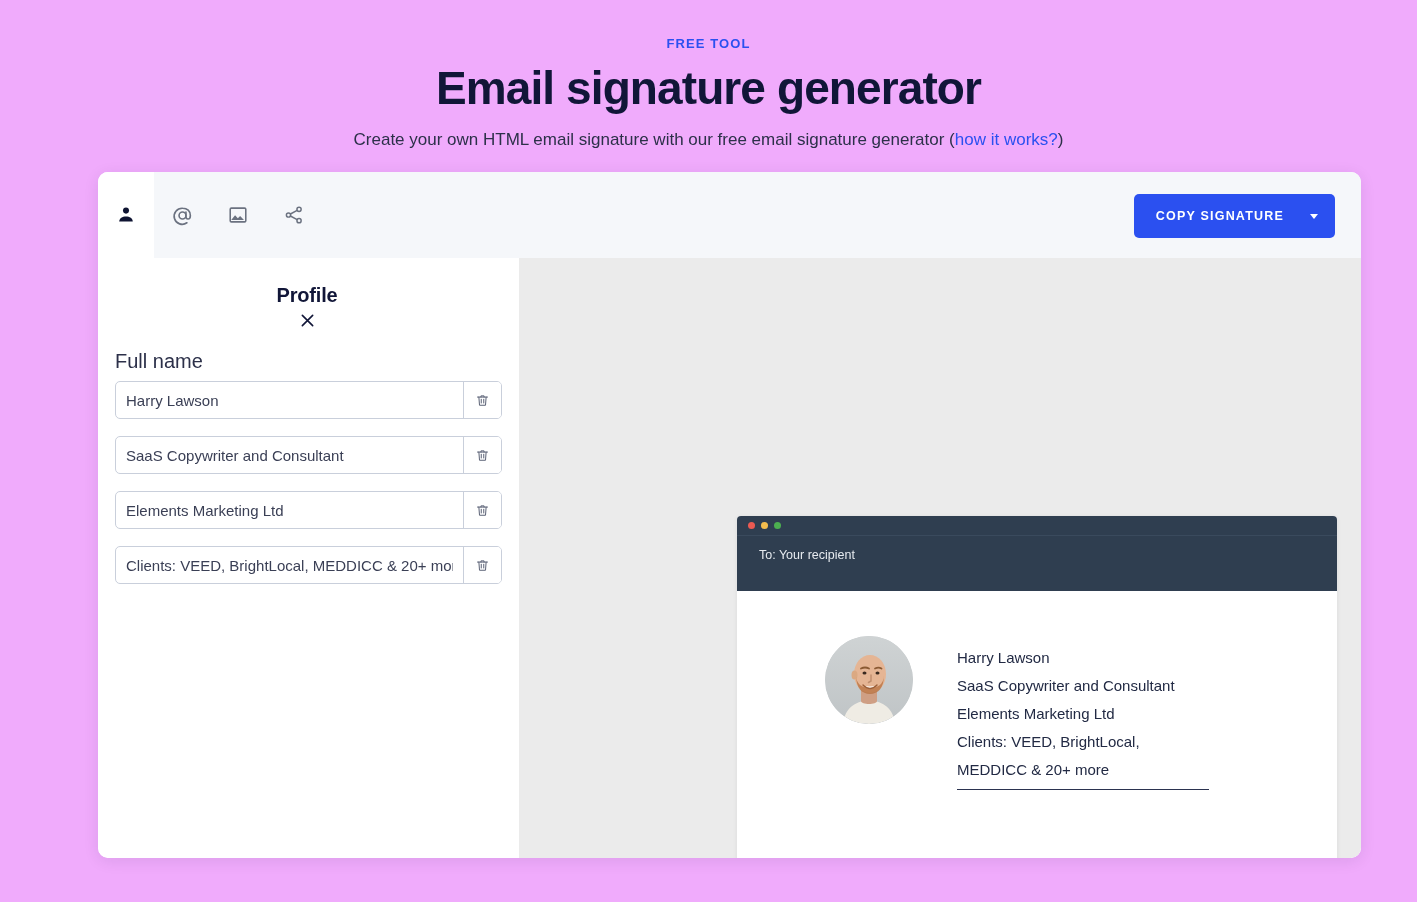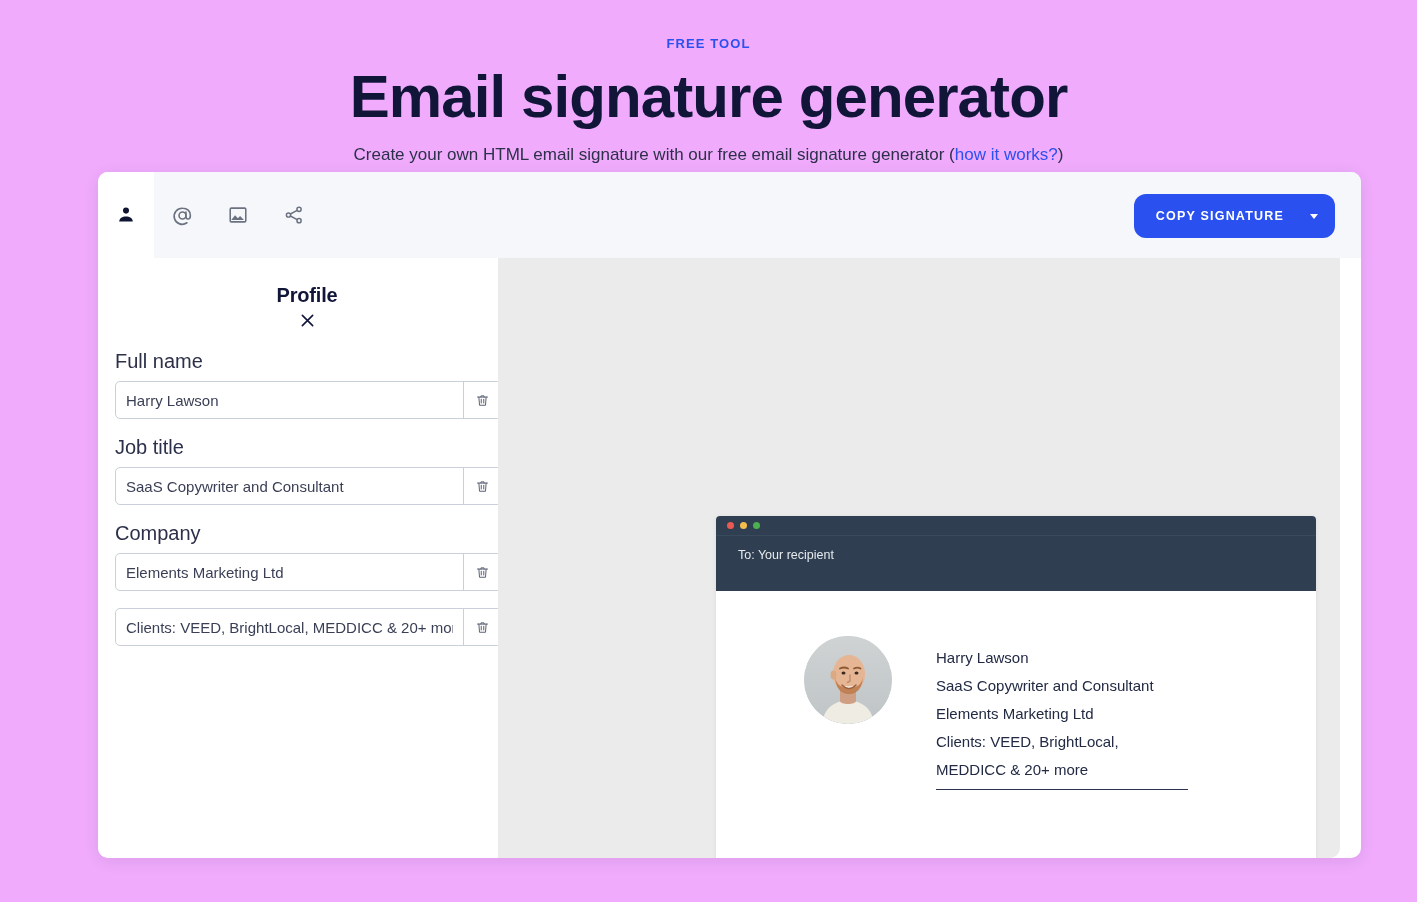--- a/index.html
+++ b/index.html
@@ -25,21 +25,21 @@
   .eyebrow {
     font-size: 13px;
     font-weight: 700;
     letter-spacing: 1.1px;
     color: #2B50F0;
     text-transform: uppercase;
   }
 
   .hero-title {
     margin-top: 12px;
-    font-size: 60px;
+    font-size: 46px;
     line-height: 1.12;
     font-weight: 700;
     letter-spacing: -0.9px;
     color: #111638;
   }
 
   .hero-sub {
     margin-top: 15px;
     font-size: 17px;
     color: #2c3049;
@@ -90,21 +90,21 @@
   .tab.active .ico { color: #0f1432; }
 
   .copy-btn {
     position: absolute;
     right: 26px;
     top: 22px;
     height: 44px;
     padding: 0 17px 0 22px;
     background: #2B50F0;
     border: none;
-    border-radius: 12px;
+    border-radius: 5px;
     color: #ffffff;
     font-family: "Liberation Sans", sans-serif;
     font-size: 12.5px;
     font-weight: 700;
     letter-spacing: 1.2px;
     display: flex;
     align-items: center;
     gap: 26px;
     cursor: pointer;
   }
@@ -180,21 +180,21 @@
     display: flex;
     align-items: center;
     justify-content: center;
     cursor: pointer;
     color: #5a6175;
   }
 
   
   .preview-area {
     position: absolute;
-    left: 400px;
+    left: 421px;
     top: 86px;
     width: 842px;
     height: 600px;
     background: #EBEBEB;
     border-bottom-right-radius: 10px;
   }
 
   .mail-window {
     position: absolute;
     left: 218px;
@@ -336,33 +336,31 @@
           <input type="text" value="Harry Lawson" style="">
           <button class="del-btn">
             <svg width="15" height="15" viewBox="0 0 24 24" fill="none" stroke="currentColor" stroke-width="1.6">
               <path d="M4 6.5h16M9.5 6.5V4.6h5v1.9M6.2 6.5l1 13.1h9.6l1-13.1M10 10v6M14 10v6" stroke-linecap="round"></path>
             </svg>
           </button>
         </div>
       </div>
 
       <div class="field">
-        <div class="field-label">Job title</div>
         <div class="input-row">
           <input type="text" value="SaaS Copywriter and Consultant" style="">
           <button class="del-btn">
             <svg width="15" height="15" viewBox="0 0 24 24" fill="none" stroke="currentColor" stroke-width="1.6">
               <path d="M4 6.5h16M9.5 6.5V4.6h5v1.9M6.2 6.5l1 13.1h9.6l1-13.1M10 10v6M14 10v6" stroke-linecap="round"></path>
             </svg>
           </button>
         </div>
       </div>
 
       <div class="field">
-        <div class="field-label">Company</div>
         <div class="input-row">
           <input type="text" value="Elements Marketing Ltd" style="">
           <button class="del-btn">
             <svg width="15" height="15" viewBox="0 0 24 24" fill="none" stroke="currentColor" stroke-width="1.6">
               <path d="M4 6.5h16M9.5 6.5V4.6h5v1.9M6.2 6.5l1 13.1h9.6l1-13.1M10 10v6M14 10v6" stroke-linecap="round"></path>
             </svg>
           </button>
         </div>
       </div>
 

